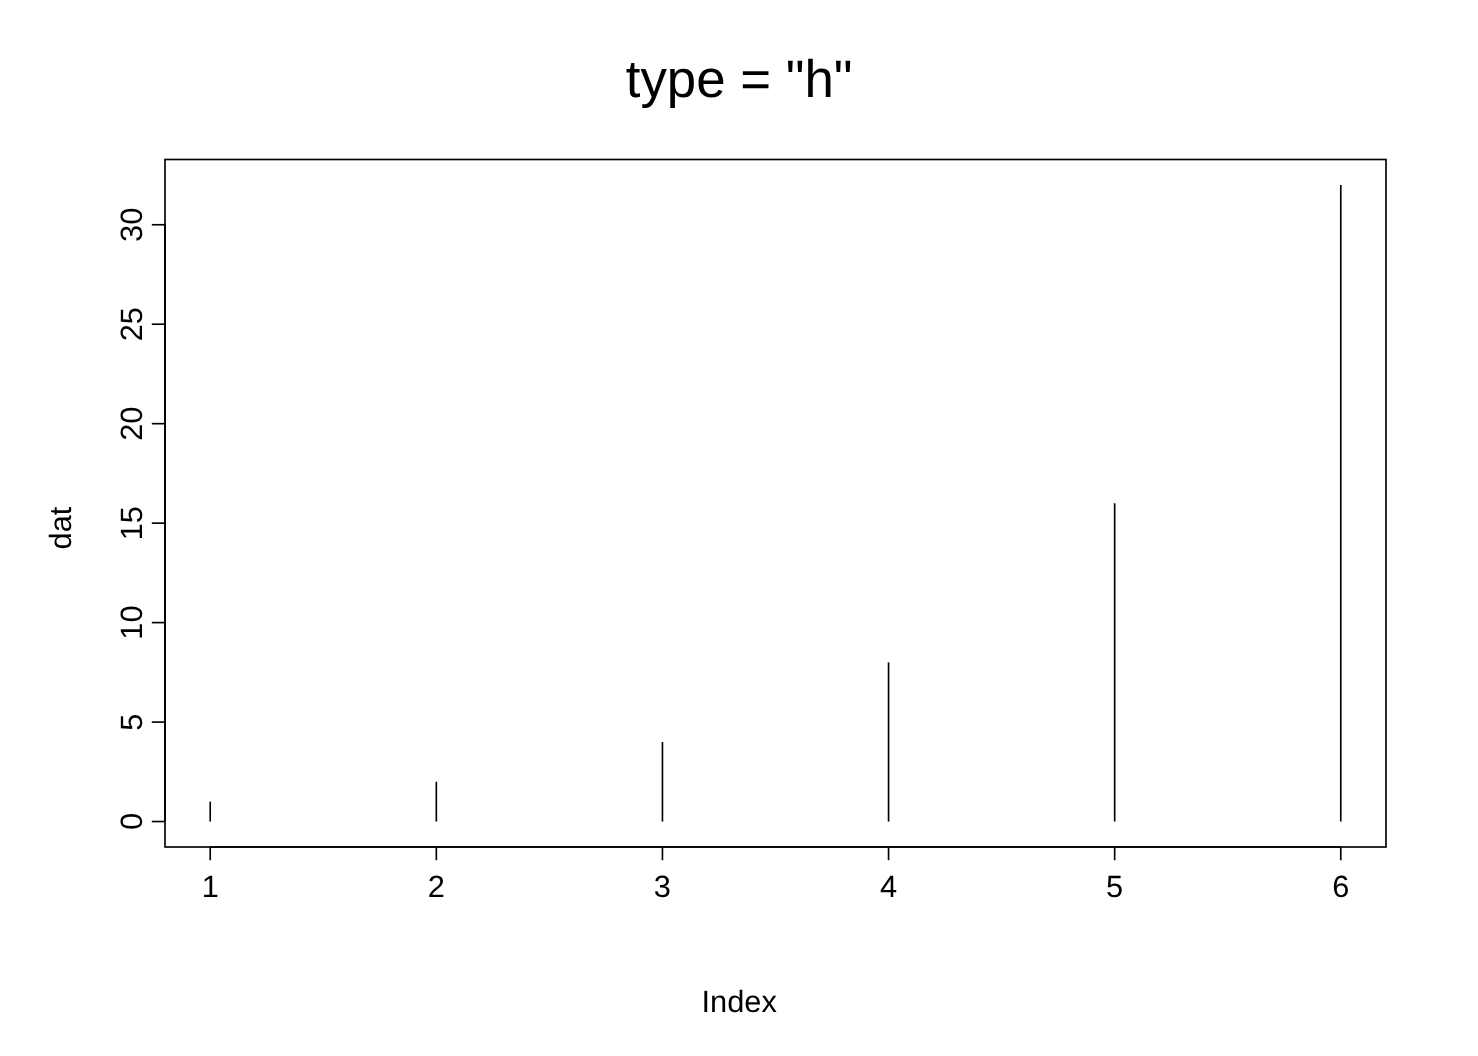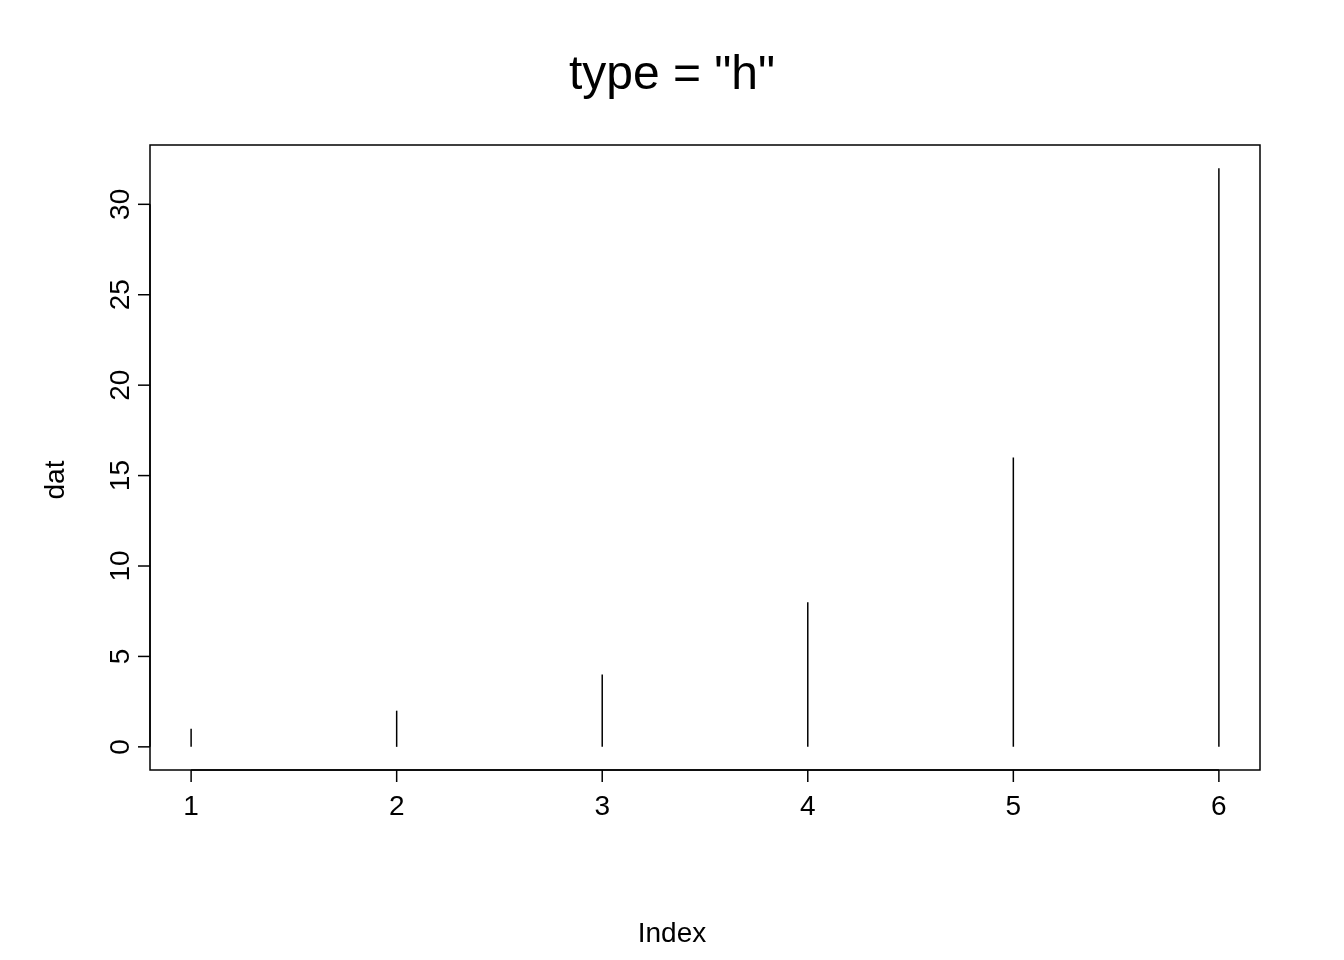--- a/index.html
+++ b/index.html
@@ -37,21 +37,21 @@
   }
   .ylabel span {
     transform: rotate(-90deg);
     font-size: 28px;
     white-space: nowrap;
   }
   .xlabel {
     position: absolute;
     left: 0;
     width: 1344px;
-    top: 917px;
+    top: 895px;
     text-align: center;
     font-size: 28px;
   }
   svg {
     position: absolute;
     left: 0;
     top: 0;
   }
   .axis-tick-label {
     font-size: 28px;

